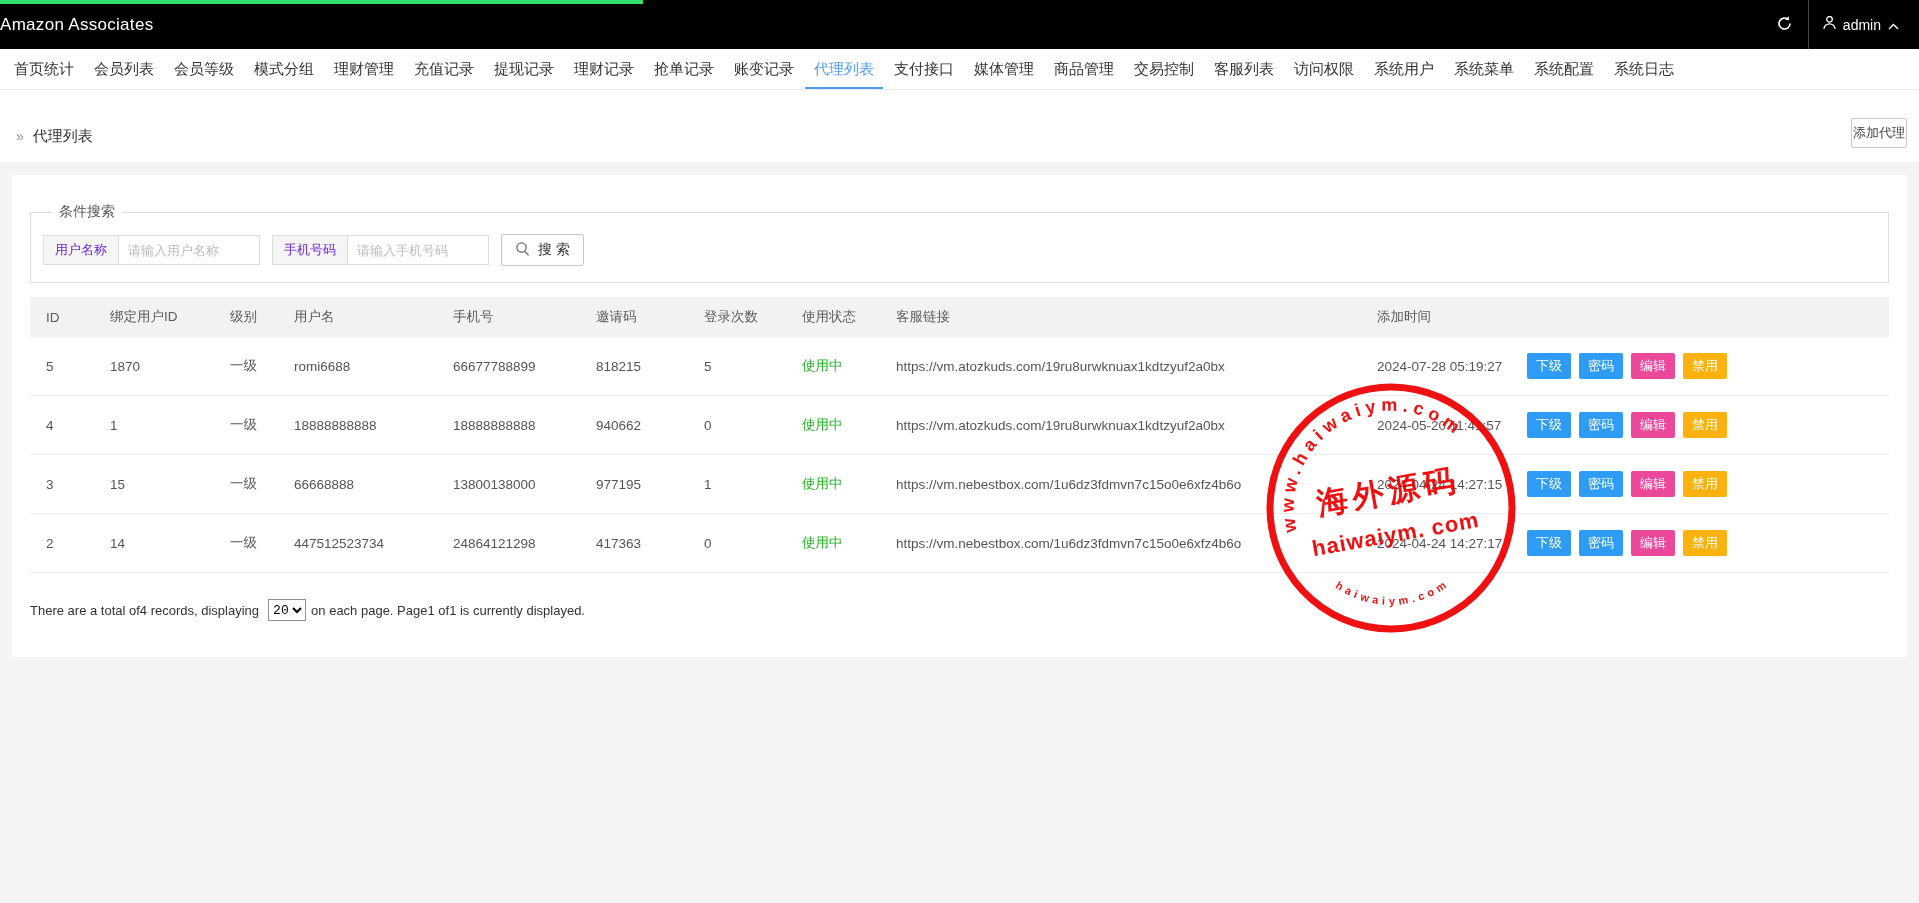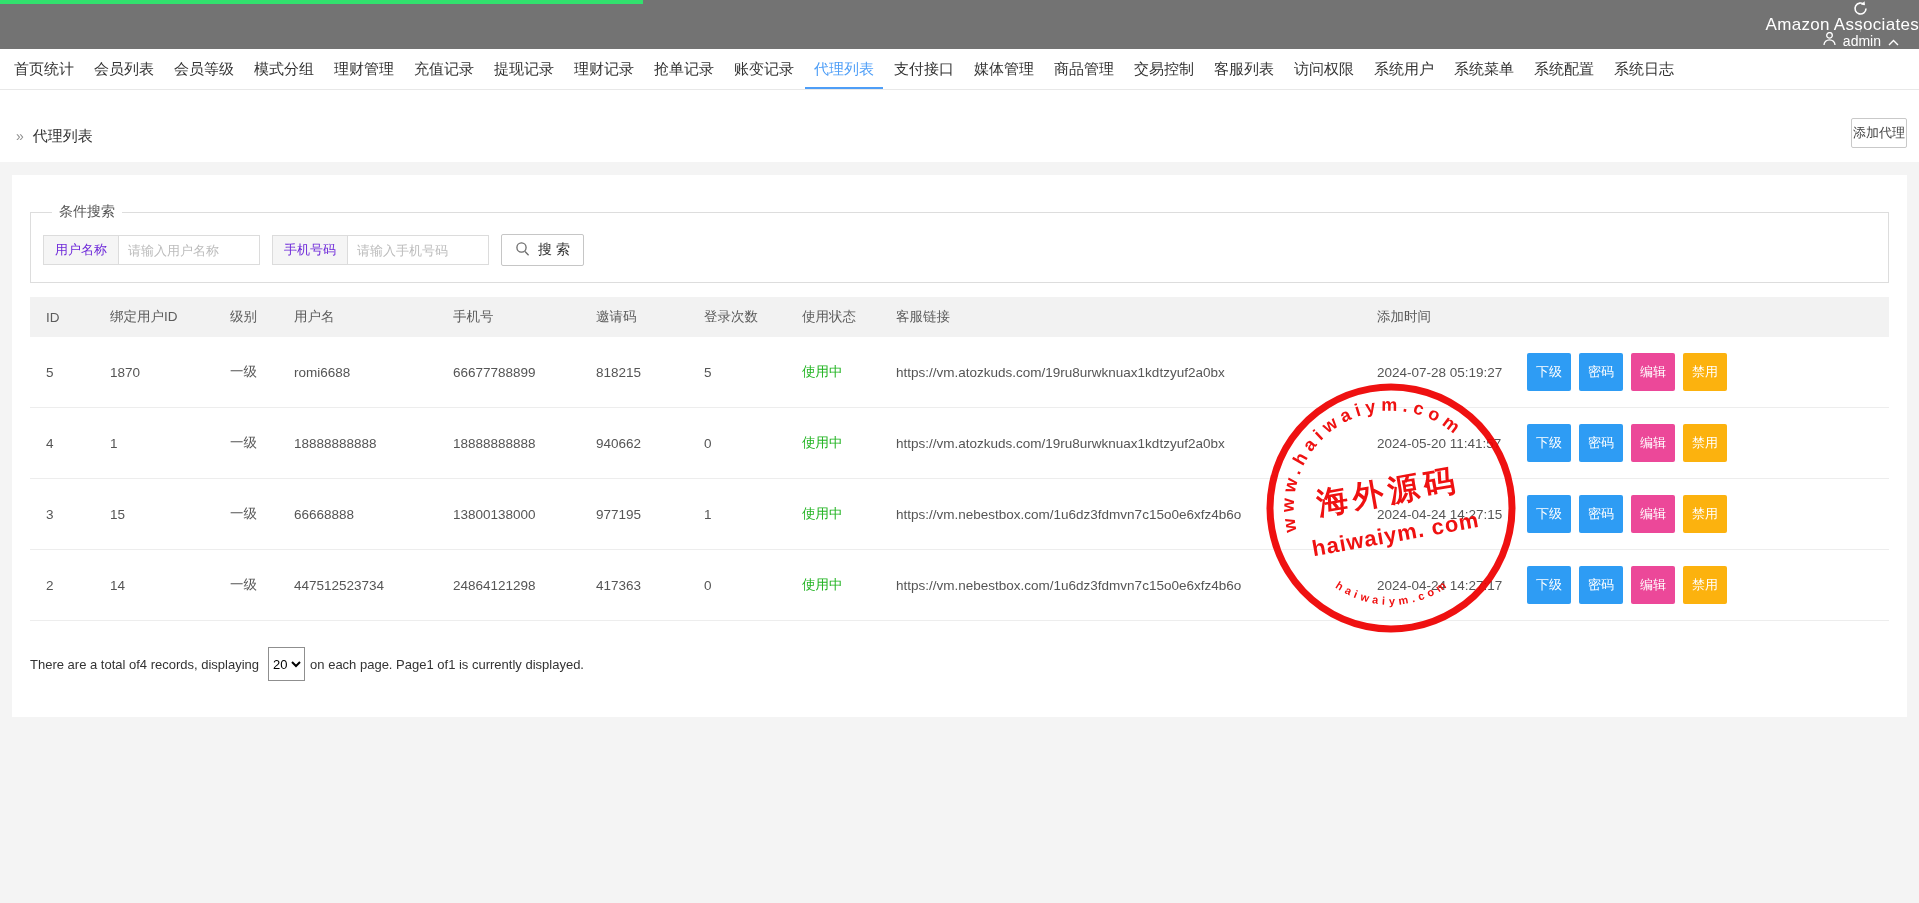--- a/index.html
+++ b/index.html
@@ -3,24 +3,24 @@
 <meta charset="utf-8">
 <style>
   * { box-sizing: border-box; }
   html,body { margin:0; padding:0; }
   body {
     width:1919px; height:903px; overflow:hidden; position:relative;
     background:#f4f4f4; color:#333;
     font-family:"Liberation Sans","DejaVu Sans",sans-serif; font-size:14px;
   }
   
-  .topbar { position:relative; height:49px; background:#737373; display:flex; align-items:center; justify-content:flex-end; }
+  .topbar { position:relative; height:49px; background:#000000; display:flex; align-items:center; justify-content:flex-start; }
   .progress { position:absolute; top:0; left:0; height:4px; width:643px; background:#32e06e; }
   .app-title { color:#fff; font-size:17px; font-weight:500; letter-spacing:.3px; }
-  .topbar-right { position:absolute; right:6px; top:0; height:100%; display:flex; align-items:center; color:#fff;flex-direction:column; }
+  .topbar-right { position:absolute; right:6px; top:0; height:100%; display:flex; align-items:center; color:#fff; }
   .icon-btn { width:46px; height:100%; display:flex; align-items:center; justify-content:center; cursor:pointer; }
   .top-divider { width:1px; height:100%; background:rgba(255,255,255,.28); }
   .user-box { display:flex; align-items:center; gap:7px; padding:0 14px; height:100%; cursor:pointer; font-size:14px; }
   
   .navbar { background:#fff; border-bottom:1px solid #e8e8e8; display:flex; padding:0 4px; height:41px; line-height:40px; font-size:15px; white-space:nowrap; }
   .nav-item { padding:0 9px; margin:0 1px; color:#333; cursor:pointer; }
   .nav-item.active { color:#4e9ef7; box-shadow:inset 0 -2px 0 #4e9ef7; }
   
   .page-head { background:#fff; height:72px; position:relative; }
   .breadcrumb { position:absolute; left:16px; top:37px; font-size:15px; color:#333; }
@@ -35,27 +35,27 @@
   .field-label { background:#f5f5f5; border:1px solid #dcdcdc; border-right:none; padding:0 11px; height:30px; line-height:28px; font-size:13px; color:#6d28d9; }
   .field-input { border:1px solid #dcdcdc; width:142px; padding:0 9px; height:30px; font-size:13px; color:#333; outline:none; border-radius:0; }
   .field-input::placeholder { color:#bcbcbc; }
   .search-btn { display:flex; align-items:center; gap:7px; border:1px solid #c6c6c6; background:#fff; height:32px; padding:0 13px; font-size:14px; color:#333; border-radius:2px; cursor:pointer; margin-left:0; }
   
   table.agents { width:100%; border-collapse:collapse; margin-top:14px; table-layout:fixed; }
   table.agents thead tr { background:#f2f2f2; }
   table.agents th { font-weight:normal; color:#5c5c5c; text-align:left; padding:11px 16px; font-size:13.5px; }
   table.agents td { padding:16px 16px; color:#555; border-bottom:1px solid #ededed; font-size:13.5px; white-space:nowrap; overflow:hidden; }
   .status-active { color:#21b421; }
-  .btn { display:inline-block; height:38px; line-height:26px; padding:0 9px; color:#fff; font-size:13px; border:none; border-radius:2px; margin-right:8px; cursor:pointer; }
+  .btn { display:inline-block; height:26px; line-height:26px; padding:0 9px; color:#fff; font-size:13px; border:none; border-radius:2px; margin-right:8px; cursor:pointer; }
   .btn-blue { background:#2e9cf4; }
   .btn-teal { background:#ec4899; }
   .btn-amber { background:#fcb20e; }
   
   .pagination { margin-top:26px; font-size:13px; color:#333; display:flex; align-items:center; }
-  .pagination select { border:1px solid #8f8f8f; height:34px; font-size:13px; margin:0 5px; background:#fff; }
+  .pagination select { border:1px solid #8f8f8f; height:22px; font-size:13px; margin:0 5px; background:#fff;font-family:Liberation Mono, monospace; }
   .pagination span { margin-right:4px; }
   
   .watermark { position:absolute; left:1261px; top:378px; width:260px; height:260px; pointer-events:none; z-index:9; opacity:.93; }
 </style>
 </head>
 <body>
 
 <header class="topbar">
   <div class="progress"></div>
   <div class="app-title">Amazon Associates</div>

